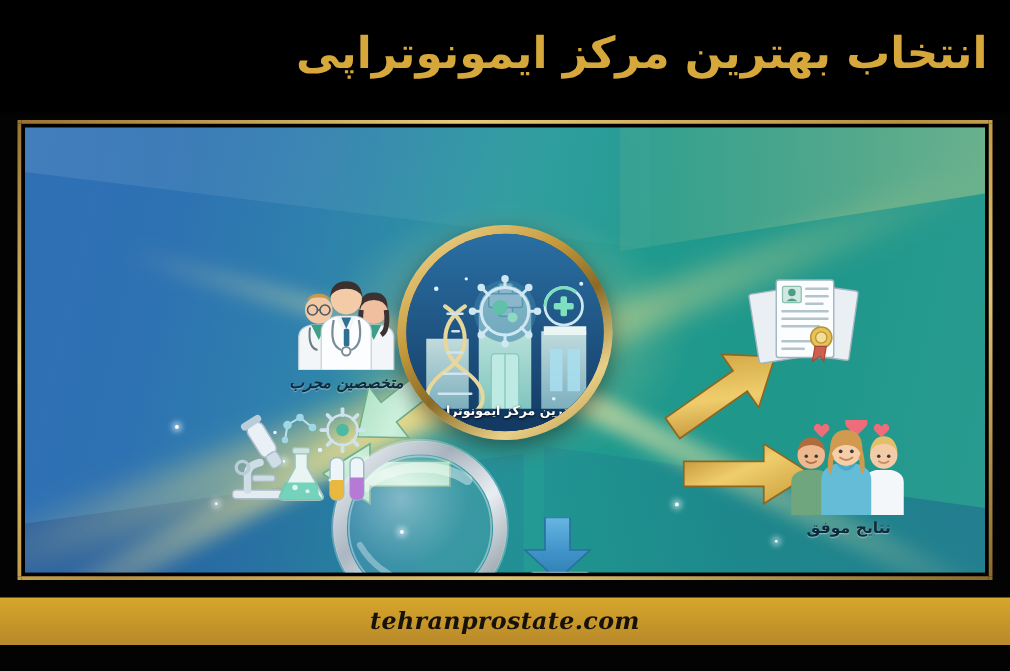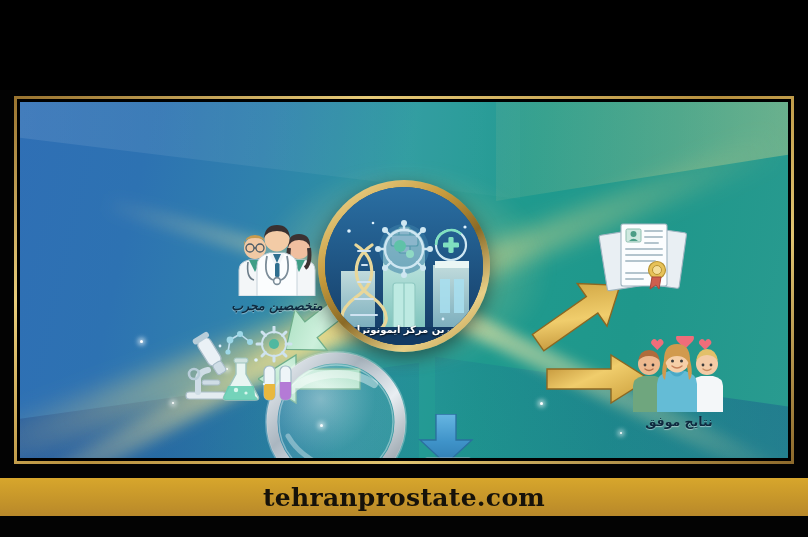--- a/index.html
+++ b/index.html
@@ -156,30 +156,31 @@
   #magnifier{position:absolute;left:238px;top:248px;}
 
   
   #footer-bar{
     position:absolute;left:0;top:478px;width:808px;height:38px;
     background:linear-gradient(180deg,#d7a62c,#c6962a 55%,#b8882a);
   }
   #footer-url{
     width:100%;height:100%;display:flex;align-items:center;justify-content:center;
     font-family:"DejaVu Serif","Liberation Serif",serif;
-    font-weight:bold;font-size:25px;color:#16120a;
+    font-style:italic;font-weight:bold;font-size:19px;color:#16120a;
     letter-spacing:.3px;
   }
 </style>
 </head>
 <body>
 
 <div id="header">
 
 
+  <div id="title">انتخاب بهترین مرکز ایمونوتراپی</div>
 </div>
 
 <div id="frame">
   <div id="stage">
 
     <div class="sheet" id="sheet-tl"></div>
     <div class="sheet" id="sheet-tr"></div>
     <div class="sheet" id="sheet-bl"></div>
     <div class="sheet" id="sheet-br"></div>
 

